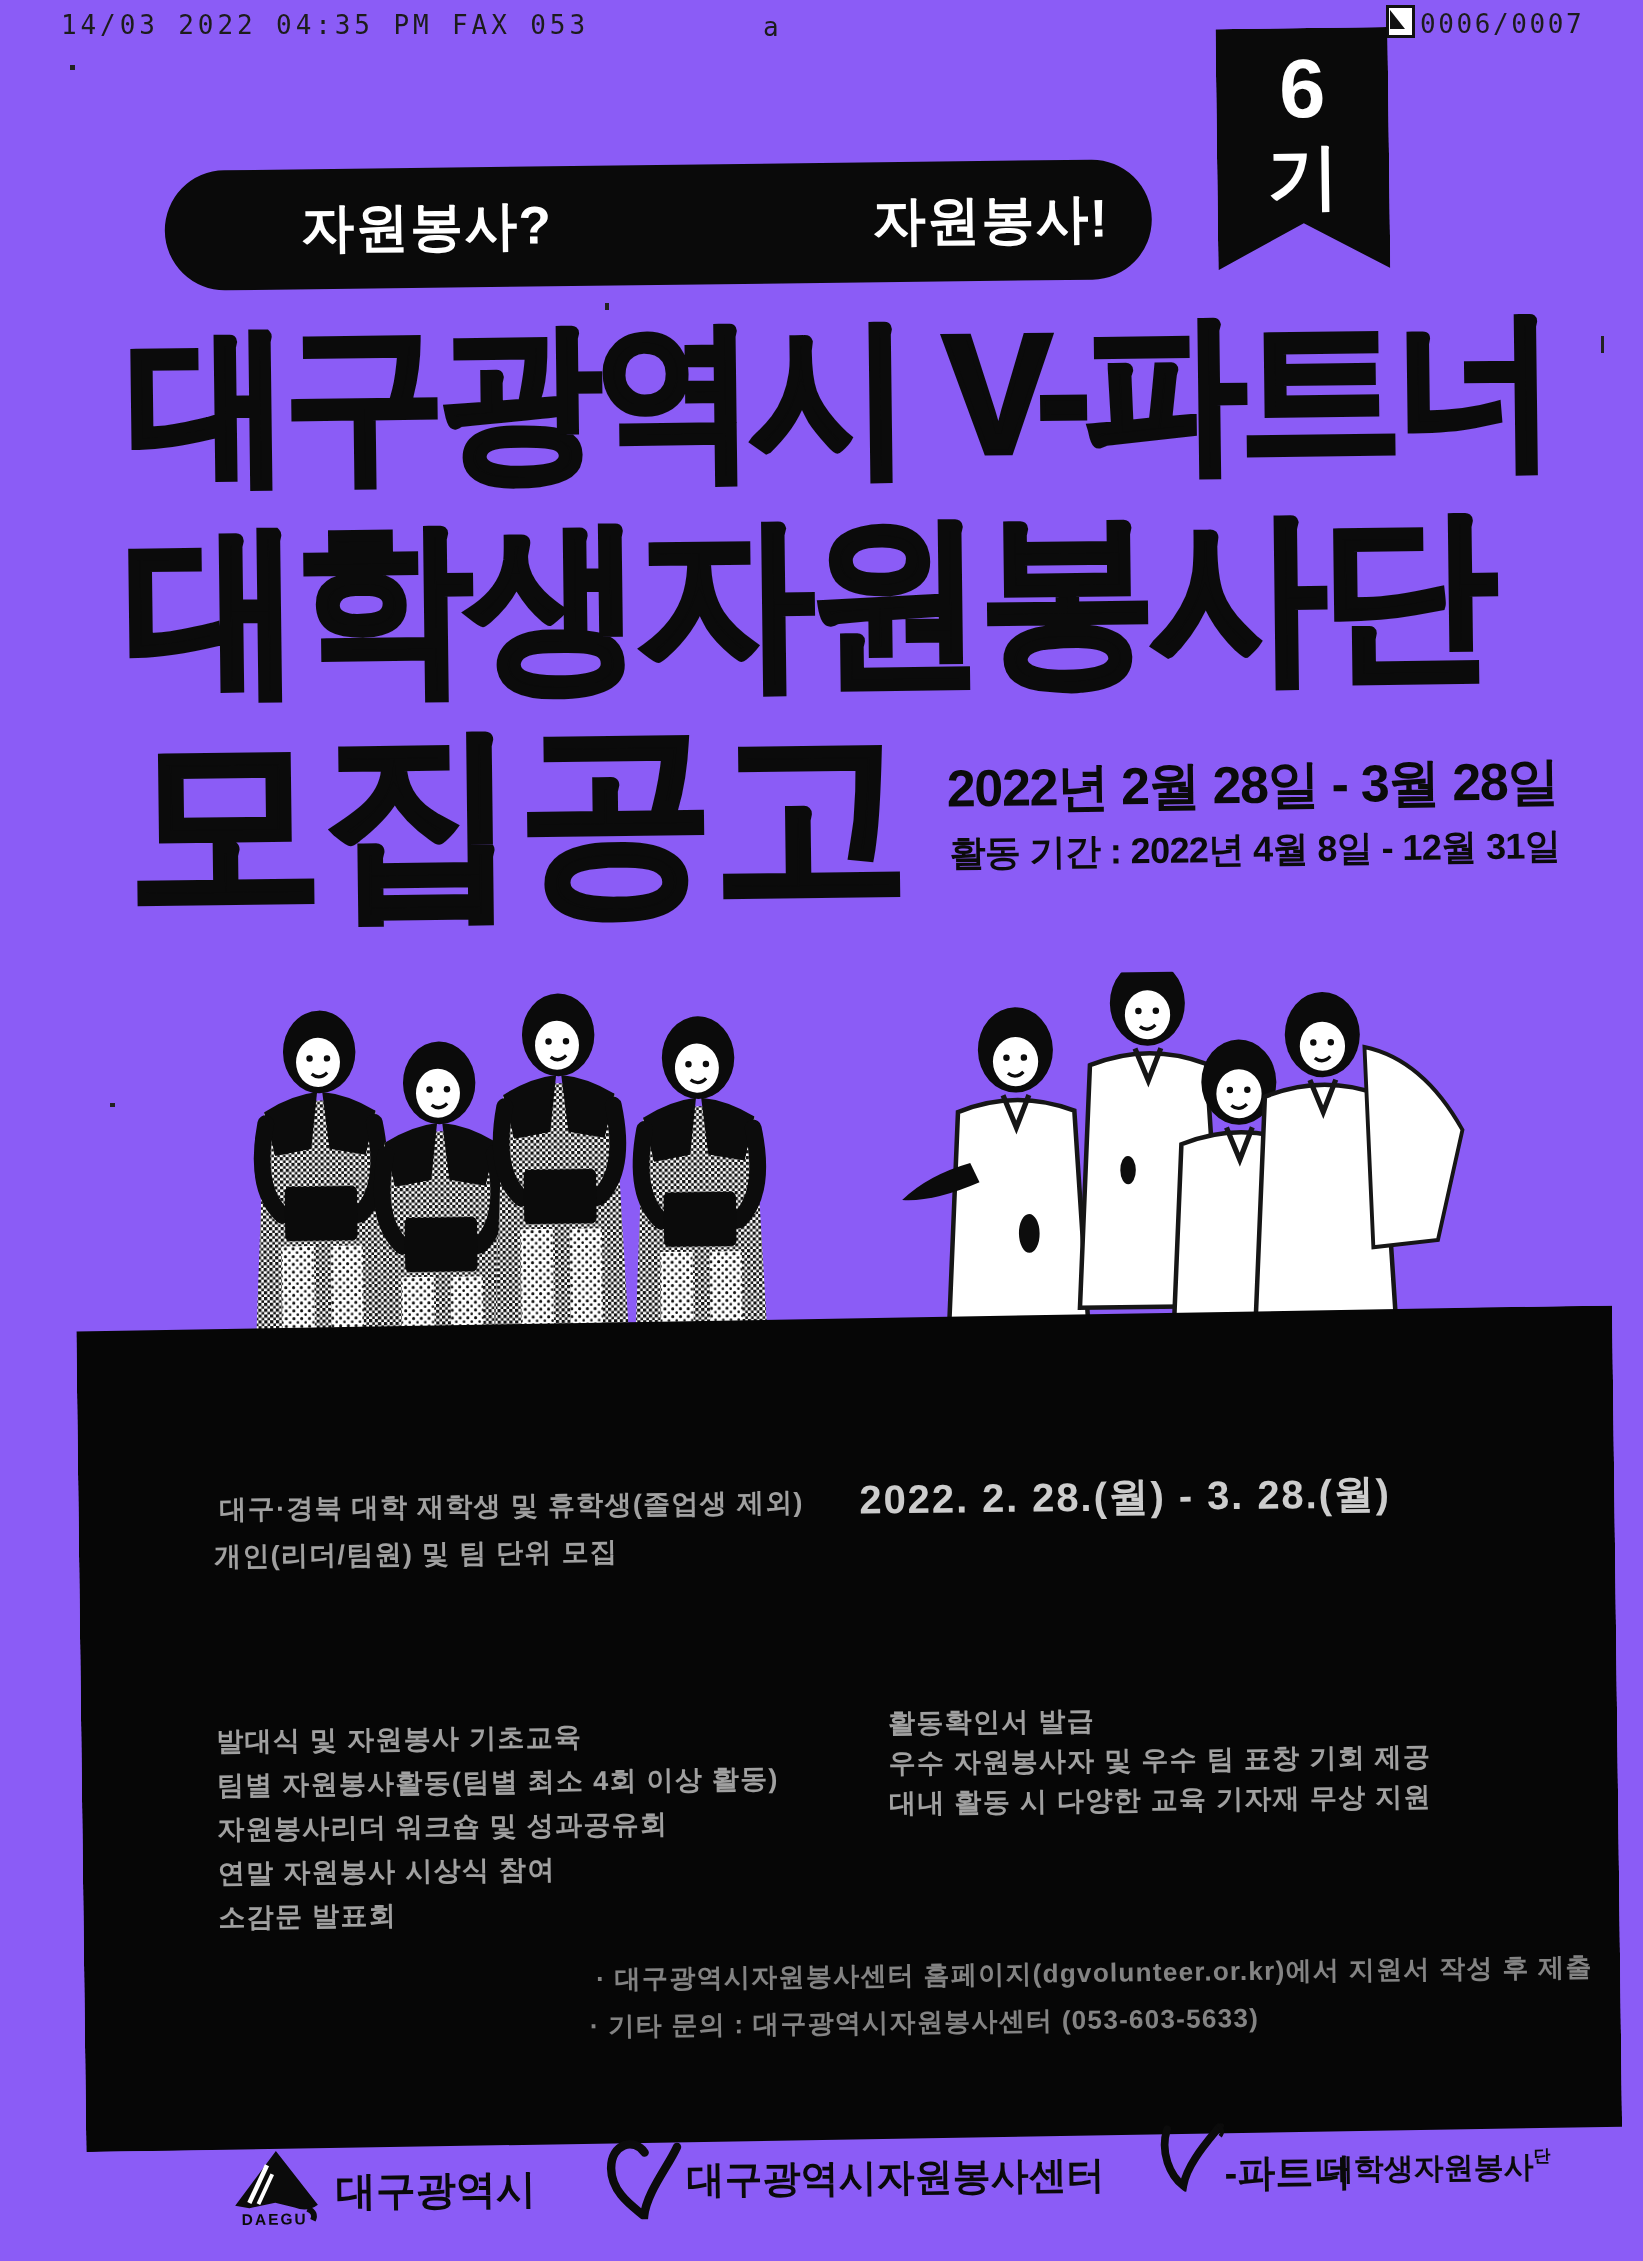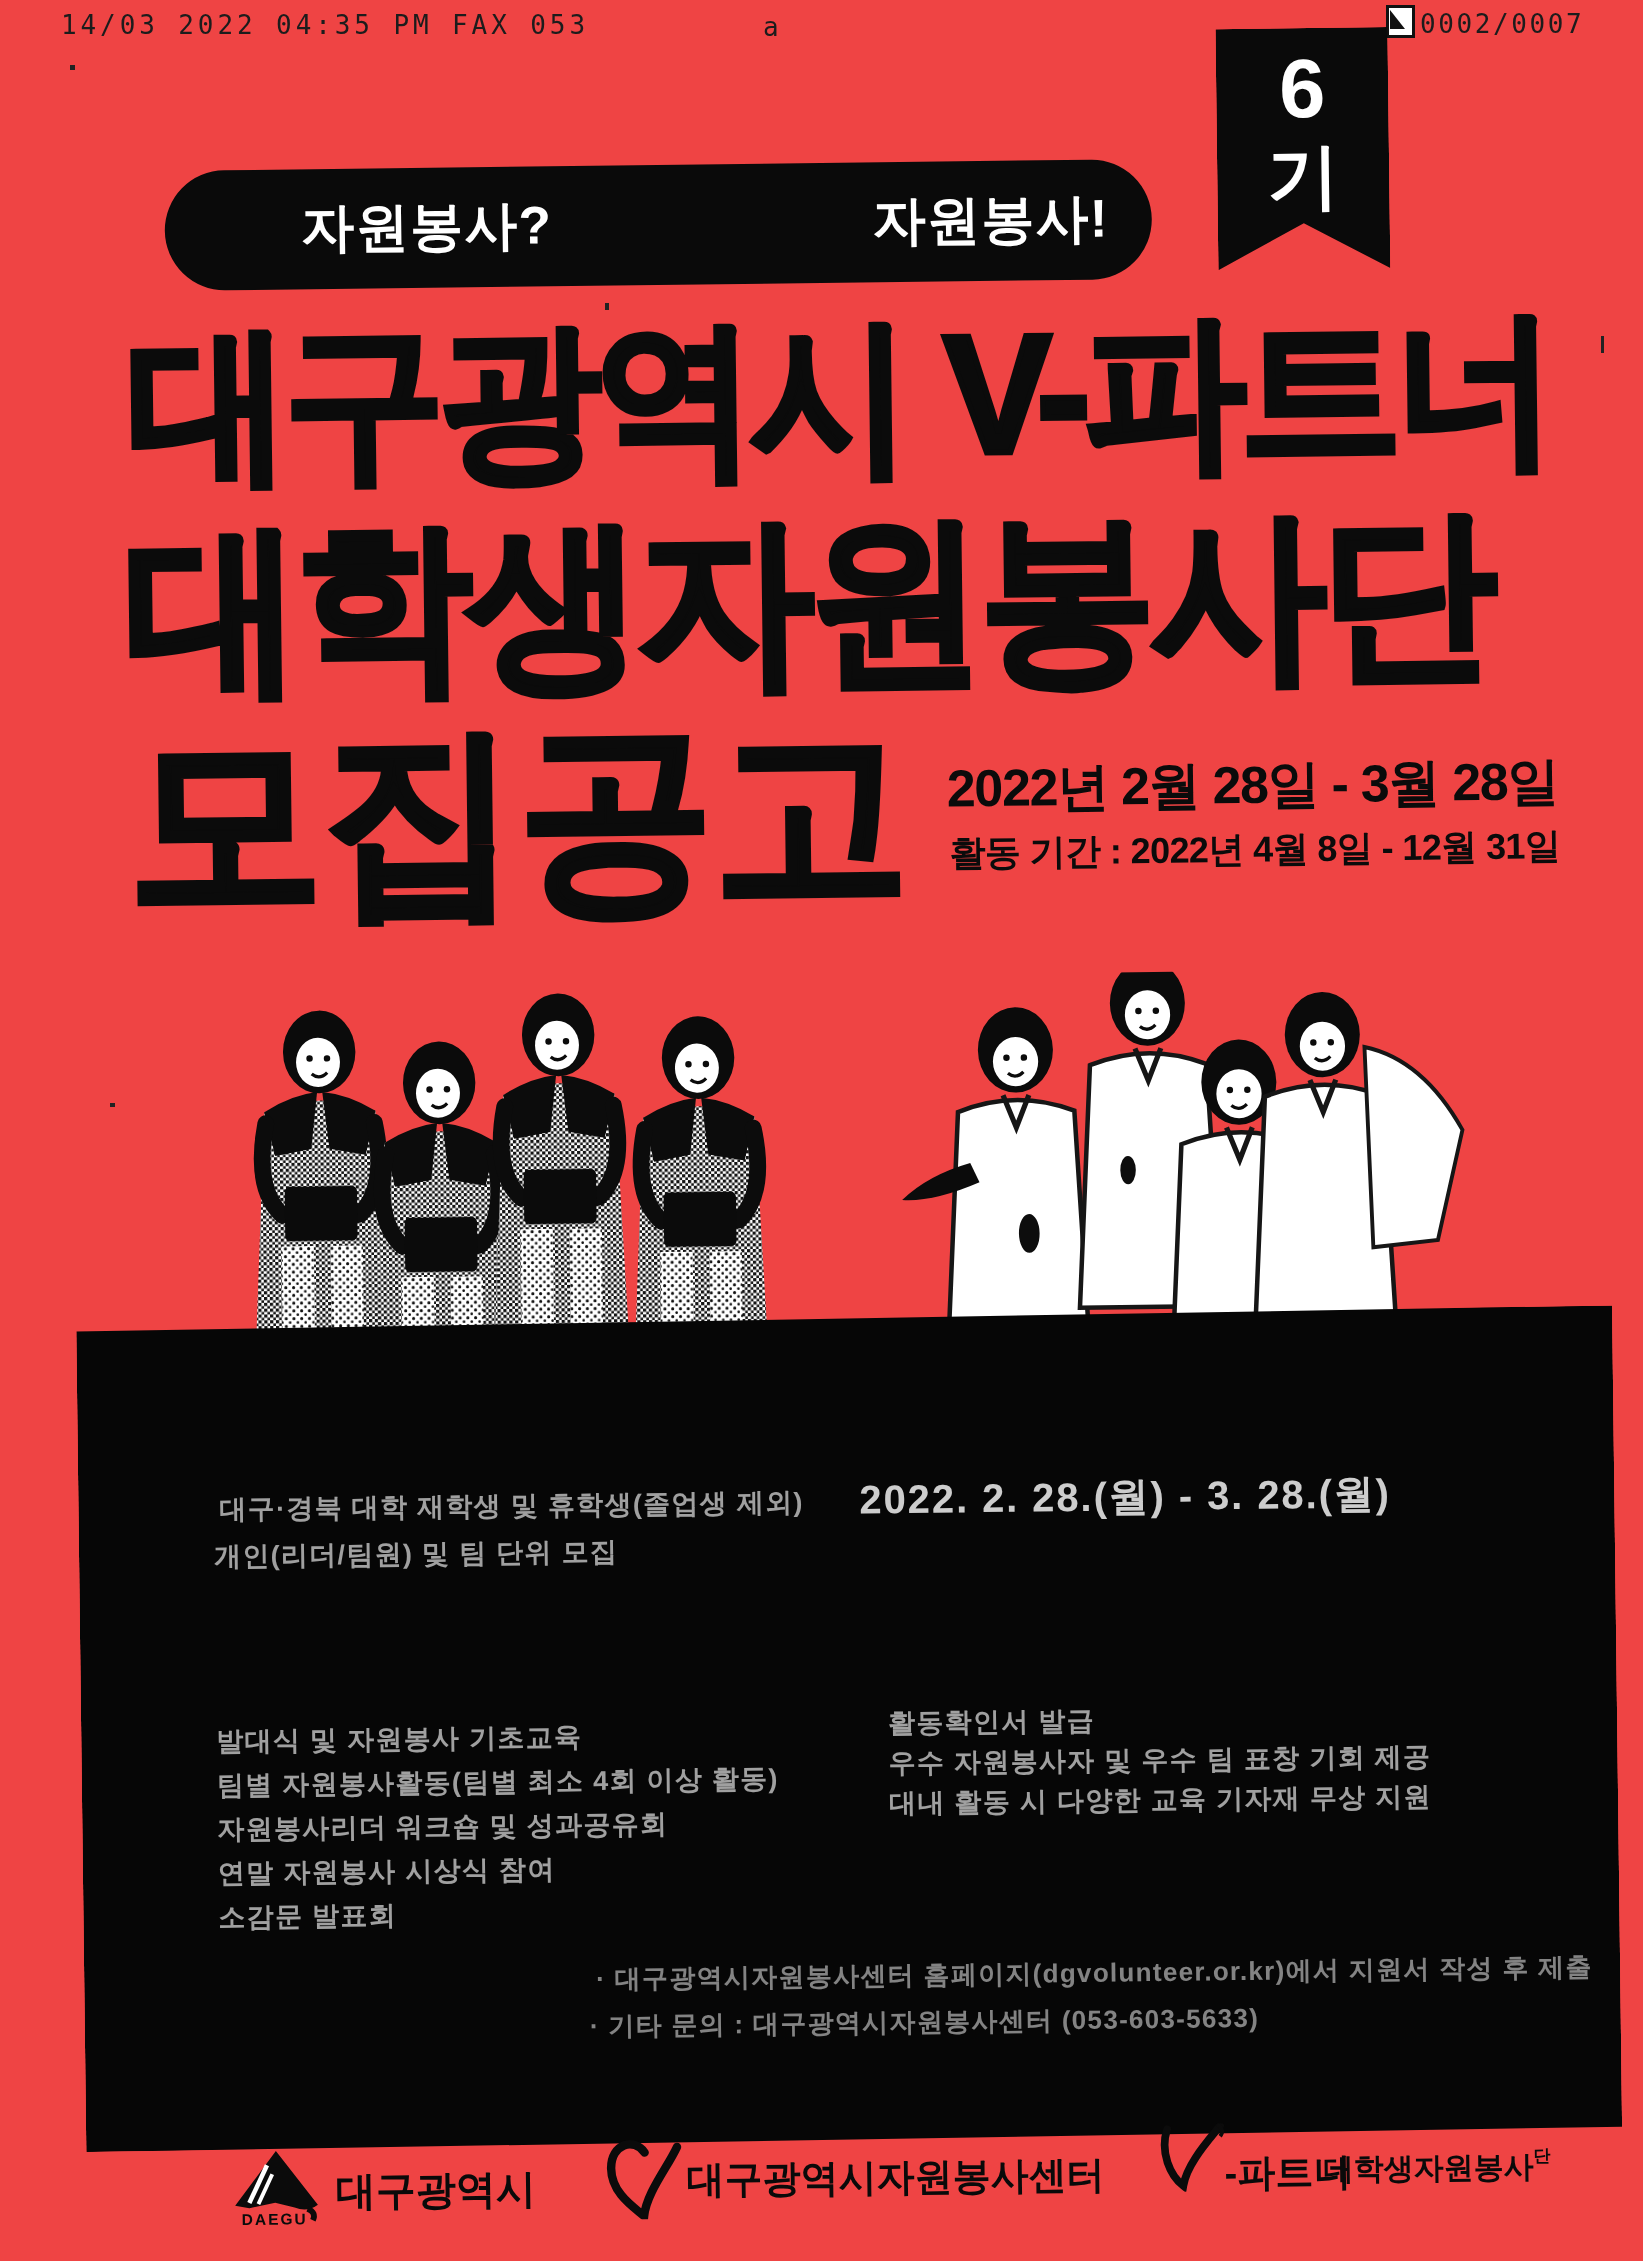--- a/index.html
+++ b/index.html
@@ -1,16 +1,16 @@
 <!DOCTYPE html>
 <html style="font-size:10.3px"><head>
 <meta charset="utf-8">
 <style>
   html,body{margin:0;padding:0;background:#e8e8e8;}
-  #page{position:relative;width:1644px;height:2261px;background:#ef4444;overflow:hidden;
+  #page{position:relative;width:1644px;height:2261px;background:#8b5cf6;overflow:hidden;
         font-family:"Liberation Sans","DejaVu Sans",sans-serif;color:#0b0b0b;}
   .abs{position:absolute;}
   
   .fax{font-family:"DejaVu Sans Mono","Liberation Mono",monospace;color:#1c1c1c;font-size:26px;
        letter-spacing:3.9px;white-space:nowrap;}
   .page-icon{width:23px;height:27px;border:3.2px solid #111;background:#fff;position:relative;}
   .page-icon:before{content:"";position:absolute;left:0.6px;top:1.9px;width:0;height:0;
        border-left:15.5px solid #111;border-top:19.4px solid transparent;}
   
   #tilt{position:absolute;inset:0;transform:rotate(-0.7deg);transform-origin:0 0;}
@@ -48,21 +48,21 @@
   .speck{position:absolute;background:#222;}
 </style>
 </head>
 <body>
 
 <div id="page">
 
   <div class="abs fax" style="left:61px;top:10.3px;">14/03 2022 04:35 PM FAX 053</div>
   <div class="abs fax" style="left:763px;top:11.6px;">a</div>
   <div class="abs page-icon" style="left:1386px;top:5.2px;"></div>
-  <div class="abs fax" style="left:1420px;top:9px;letter-spacing:2.6px;">0002/0007</div>
+  <div class="abs fax" style="left:1420px;top:9px;letter-spacing:2.6px;">0006/0007</div>
 
   <div class="speck" style="left:70px;top:65px;width:4.5px;height:4.5px;"></div>
   <div class="speck" style="left:605px;top:303px;width:3.9px;height:6.5px;"></div>
   <div class="speck" style="left:1601px;top:336px;width:3.2px;height:17px;"></div>
   <div class="speck" style="left:110px;top:1103px;width:5.2px;height:3.9px;"></div>
 
   <div id="tilt">
 
     <div class="abs ribbon">
       <div class="r1">6</div>

